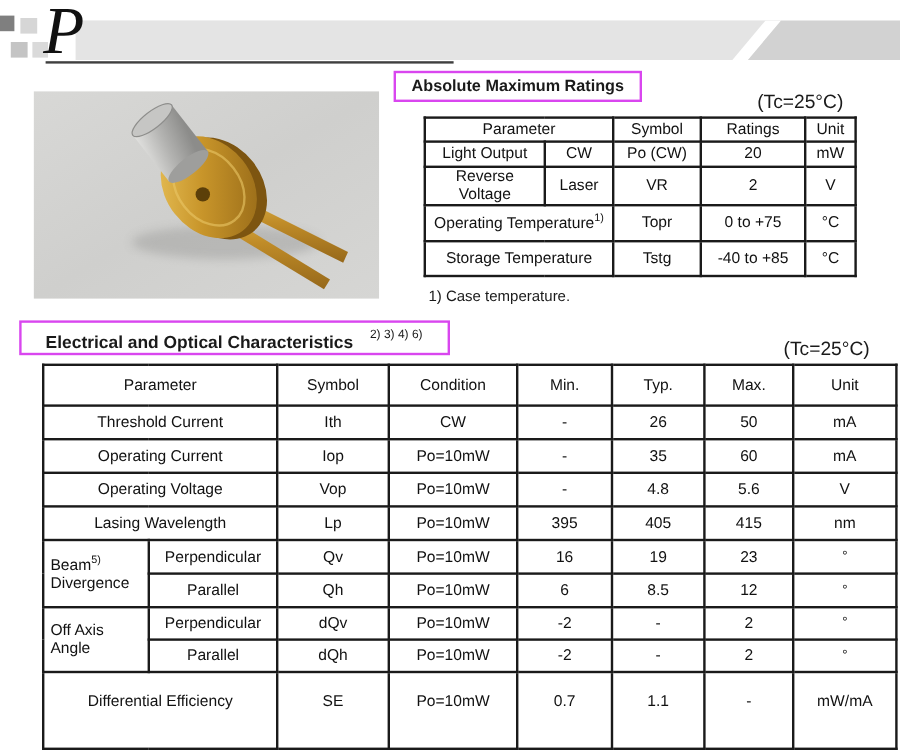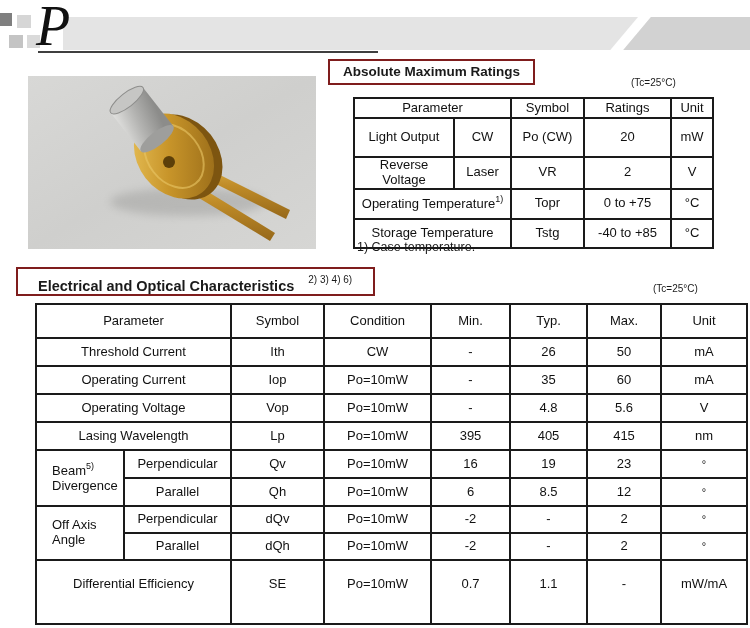--- a/index.html
+++ b/index.html
@@ -19,40 +19,40 @@
   .band-dark { position:absolute; top:0; bottom:0; left:588px; width:300px; background:#d2d2d2; transform:skewX(-40deg); transform-origin:top left; }
 
   .title-initial { position:absolute; left:36px; top:-2px; font-family:"Liberation Serif", serif; font-style:italic; font-size:56px; line-height:56px; color:#111; }
   .title-rest { position:absolute; left:69px; top:17px; font-family:"Liberation Serif", serif; font-style:italic; font-size:25px; line-height:30px; color:#111; }
   .header-underline { position:absolute; left:38px; top:51px; width:340px; height:2px; background:#3f3f3f; }
 
   
   .photo { position:absolute; left:28px; top:76px; width:288px; height:173px; }
 
   
-  .titlebox { position:absolute; border:2px solid #7f1d1d; background:#fff; font-weight:bold; }
+  .titlebox { position:absolute; border:2px solid #d946ef; background:#fff; font-weight:bold; }
   .amr-box { left:328px; top:59px; width:207px; height:26px; font-size:13.5px; line-height:22px; text-align:center; }
   .eoc-box { left:16px; top:267px; width:359px; height:29px; font-size:14.5px; line-height:25px; padding-left:20px; }
   .eoc-box sup { font-size:10px; font-weight:normal; margin-left:14px; position:relative; top:-2px; }
 
-  .tc-note { position:absolute; font-size:10px; color:#1a1a1a; }
+  .tc-note { position:absolute; font-size:16px; color:#1a1a1a; }
   .tc-amr { left:631px; top:77px; }
   .tc-eoc { left:653px; top:283px; }
 
   .footnote { position:absolute; left:357px; top:240px; font-size:12.5px; color:#1a1a1a; }
 
   
   table { border-collapse:collapse; position:absolute; table-layout:fixed; background:#fff;border-radius:28px; }
   td, th { border:2px solid #1a1a1a; font-size:13px; font-weight:normal; text-align:center; vertical-align:middle; padding:0; line-height:1.15; color:#111; }
   sup.cell-sup { font-size:9px; position:relative; top:-1px; }
 
   .amr-table { left:353px; top:97px; width:359px; }
   .eoc-table { left:35px;  top:303px; width:711px; }
 
-  .group-cell { text-align:left; padding-left:15px; font-size:13px; }
+  .group-cell { text-align:left; padding-left:5px; font-size:13px; }
   .row-top td { vertical-align:top; padding-top:16px; }
   .deg { font-size:11px; }
 </style>
 </head>
 <body>
 
 <div id="page">
 
   <div>
     <div class="sq sq1"></div>
@@ -125,21 +125,21 @@
         <col style="width:87px">
         <col style="width:42px">
       </colgroup>
     <tbody>
         <tr style="height:20px">
       <td colspan="2">Parameter</td>
       <td>Symbol</td>
       <td>Ratings</td>
       <td>Unit</td>
     </tr>
-    <tr style="height:39px">
+    <tr style="height:21px">
       <td>Light Output</td>
       <td>CW</td>
       <td>Po  (CW)</td>
       <td>20</td>
       <td>mW</td>
     </tr>
     <tr style="height:30px">
       <td style="padding:0 18px;">Reverse Voltage</td>
       <td>Laser</td>
       <td>VR</td>

